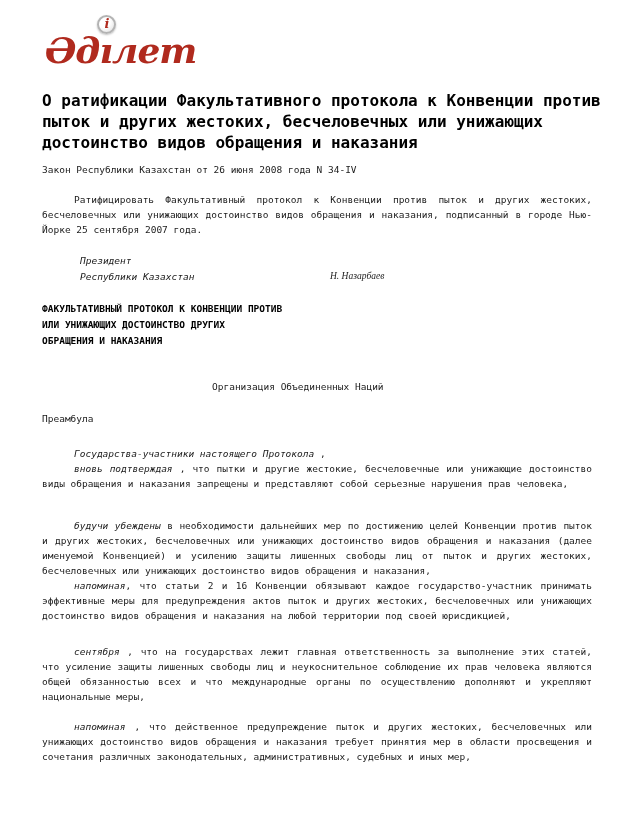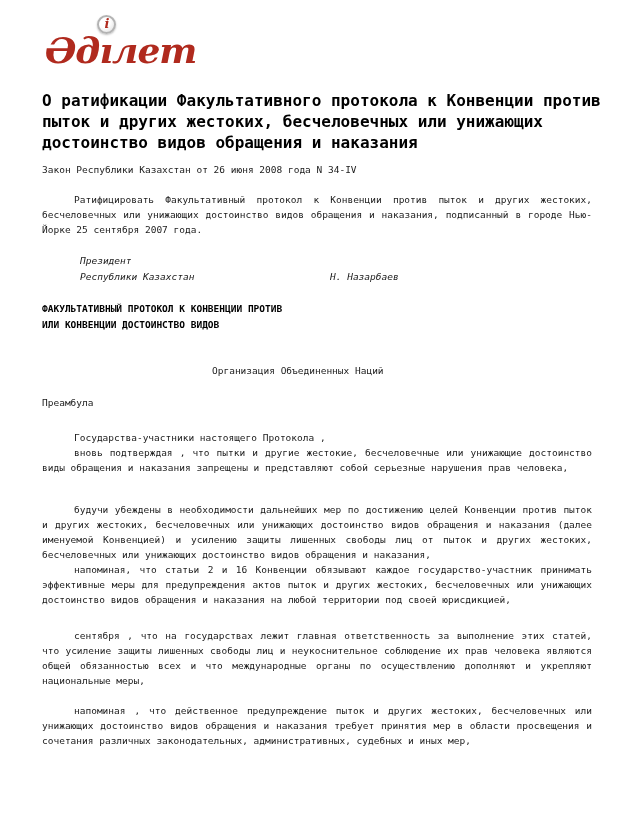--- a/index.html
+++ b/index.html
@@ -64,36 +64,36 @@
     text-indent: 32px;
   }
   .mt-ratify { margin-top: 15px; }
   .sig {
     position: relative;
     margin-top: 16px;
     padding-left: 38px;
     font-style: italic;
     line-height: 15.5px;
   }
-  .sig-name { position: absolute; left: 288px; }
+  .sig-name { position: absolute; left: 288px; font-family: Liberation Serif, serif; }
   .caps {
     margin-top: 17px;
     font-weight: bold;
     line-height: 16px;
     color: #000000;
   }
   .org { margin-top: 30px; padding-left: 170px; }
   .pre-h { margin-top: 17px; }
   .mt-a { margin-top: 20px; }
   .mt-0 { margin-top: 0; }
   .mt-b { margin-top: 27px; }
   .mt-c { }
   .mt-d { margin-top: 21px; }
   .mt-e { margin-top: 15px; }
-  .it { }
+  .it { font-style: italic; }
 </style>
 </head>
 <body>
 
 <div class="page">
 
   <div class="logo">
     <span>Әд</span><span class="logo-i"><span class="logo-badge">i</span><span>ı</span></span><span>лет</span>
   </div>
 
@@ -106,21 +106,22 @@
   <div class="sig">
     <div>Президент</div>
     <div>
       <span>Республики Казахстан</span>
       <span class="sig-name">Н. Назарбаев</span>
     </div>
   </div>
 
   <div class="caps">
     <div>ФАКУЛЬТАТИВНЫЙ ПРОТОКОЛ К КОНВЕНЦИИ ПРОТИВ</div>
-    <div>ИЛИ КОНВЕНЦИИ ДОСТОИНСТВО ВИДОВ</div>
+    <div>ИЛИ УНИЖАЮЩИХ ДОСТОИНСТВО ДРУГИХ</div>
+    <div>ОБРАЩЕНИЯ И НАКАЗАНИЯ</div>
   </div>
 
   <div class="org">Организация Объединенных Наций</div>
 
   <div class="pre-h">Преамбула</div>
 
   <p class="para mt-a"><span class="it">Государства-участники настоящего Протокола</span><span> ,</span></p>
   <p class="para mt-0"><span class="it">вновь подтверждая</span><span> , что пытки и другие жестокие, бесчеловечные или унижающие достоинство виды обращения и наказания запрещены и представляют собой серьезные нарушения прав человека,</span></p>
   <p class="para mt-b"><span class="it">будучи убеждены</span><span> в необходимости дальнейших мер по достижению целей Конвенции против пыток и других жестоких, бесчеловечных или унижающих достоинство видов обращения и наказания (далее именуемой Конвенцией) и усилению защиты лишенных свободы лиц от пыток и других жестоких, бесчеловечных или унижающих достоинство видов обращения и наказания,</span></p>
   <p class="para mt-c"><span class="it">напоминая</span><span>, что статьи 2 и 16 Конвенции обязывают каждое государство-участник принимать эффективные меры для предупреждения актов пыток и других жестоких, бесчеловечных или унижающих достоинство видов обращения и наказания на любой территории под своей юрисдикцией,</span></p>

